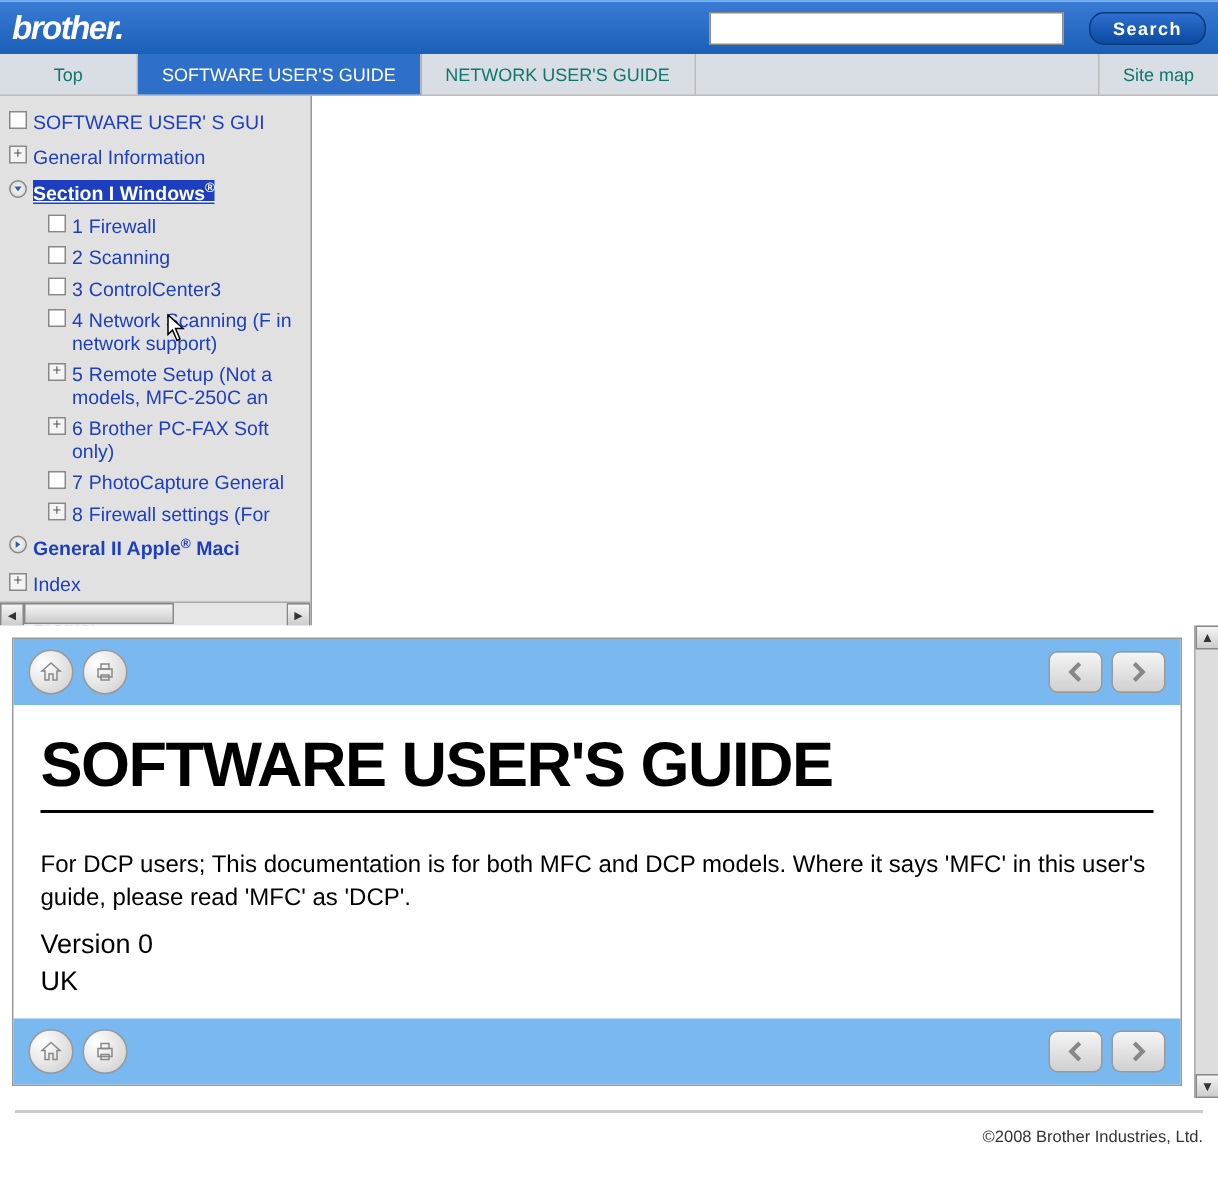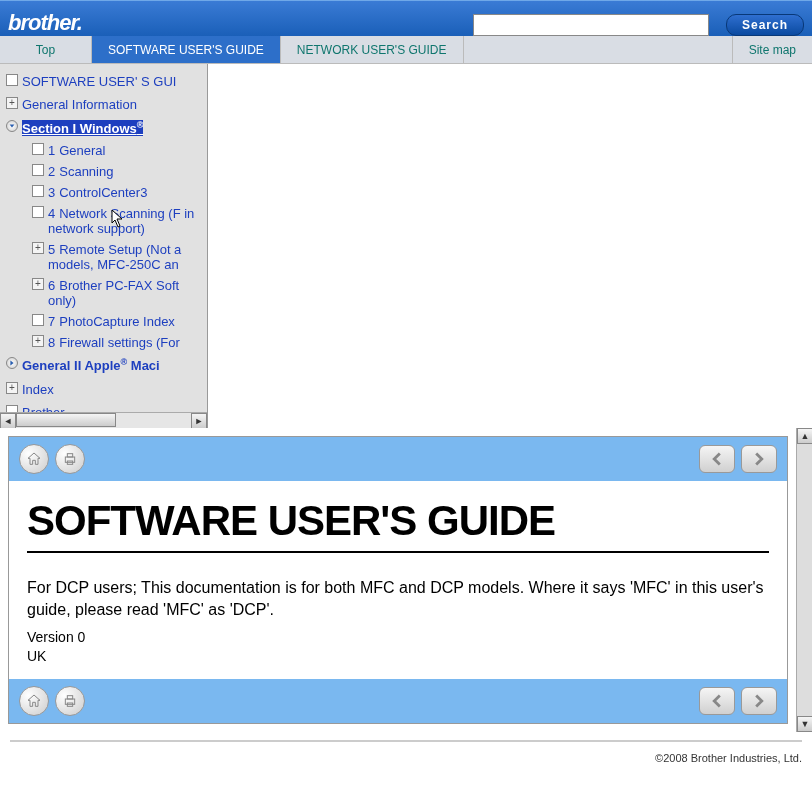--- a/index.html
+++ b/index.html
@@ -1,17 +1,17 @@
 <!DOCTYPE html>
 <html><head>
 <meta charset="utf-8">
 <style>
   * { box-sizing: border-box; margin: 0; padding: 0; }
   body { font-family: Arial, Helvetica, sans-serif; font-size: 12px; background: #fff; width: 812px; height: 788px; overflow: hidden; position: relative; }
-  .header { background: linear-gradient(#3a7bd5, #1a5fb8); height: 36px; display: flex; align-items: flex-end; padding: 0 8px; border-top: 1px solid #6fa8e8; }
+  .header { background: linear-gradient(#3a7bd5, #1a5fb8); height: 36px; display: flex; align-items: center; padding: 0 8px; border-top: 1px solid #6fa8e8; }
   .logo { color: #fff; font-size: 22px; font-weight: bold; font-style: italic; font-family: Arial Black, Arial; letter-spacing: -1px; }
   .search-area { margin-left: auto; display: flex; align-items: center; gap: 17px; }
   .search-input { width: 236px; height: 22px; border: 1px solid #888; padding: 2px 4px; font-size: 12px; }
   .search-btn { background: linear-gradient(#2f6fd0, #0a4aa0); color: #fff; border: 1px solid #083878; border-radius: 10px; height: 22px; width: 78px; font-size: 12px; font-weight: bold; letter-spacing: 1px; cursor: pointer; }
   .tabs { display: flex; height: 28px; background: #d9dde4; border-bottom: 1px solid #bbb; }
   .tab { padding: 0 16px; display: flex; align-items: center; font-size: 12px; color: #0f766e; border-right: 1px solid #bbb; cursor: pointer; white-space: nowrap; }
   .tab.top { width: 92px; justify-content: center; }
   .tab.active { background: #2d6fc9; color: #fff; }
   .tab.sitemap { margin-left: auto; border-left: 1px solid #bbb; border-right: none; }
   .body-area { display: flex; height: 668px; flex-direction: column; }
@@ -37,21 +37,21 @@
   .content-box { border: 1px solid #999; background: #fff; }
   .toolbar { background: #7ab8f0; height: 44px; display: flex; align-items: center; padding: 0 10px; gap: 6px; }
   .round-btn { width: 30px; height: 30px; border-radius: 50%; background: radial-gradient(circle at 30% 30%, #fff, #ccc); border: 1px solid #999; display: flex; align-items: center; justify-content: center; color: #666; cursor: pointer; }
   .round-btn svg { width: 16px; height: 16px; }
   .nav-btn { width: 36px; height: 28px; border-radius: 6px; background: linear-gradient(#f5f5f5,#d0d0d0); border: 1px solid #999; display: flex; align-items: center; justify-content: center; color: #666; cursor: pointer; }
   .nav-btn svg { width: 14px; height: 14px; }
   .tb-right { margin-left: auto; display: flex; gap: 6px; }
   .doc-body { padding: 18px 18px 12px 18px; }
   .doc-title { font-size: 42px; font-weight: 900; font-family: Arial Black, Arial; letter-spacing: -1px; line-height: 1.05; border-bottom: 2px solid #000; padding-bottom: 8px; margin-bottom: 24px; }
   .doc-p { font-size: 16px; line-height: 1.4; margin-bottom: 6px; }
-  .doc-meta { font-size: 14px; line-height: 1.4; }
+  .doc-meta { font-size: 18px; line-height: 1.4; }
   .vscroll { width: 16px; background: #ddd; border-left: 1px solid #aaa; position: relative; }
   .vscroll .arrow-btn { position: absolute; width: 16px; height: 16px; background: linear-gradient(#f5f5f5,#ccc); border: 1px solid #888; display: flex; align-items: center; justify-content: center; font-size: 9px; color: #333; }
   .vscroll .arrow-btn.top { top: 0; }
   .vscroll .arrow-btn.bot { bottom: 0; }
   .footer { border-top: 2px solid #ccc; margin: 8px 10px 0 10px; padding: 10px 0; text-align: right; font-size: 11px; color: #333; }
   .cursor { position: absolute; left: 108px; top: 145px; pointer-events: none; z-index: 10; }
   .cursor svg { width: 18px; height: 22px; }
   sup { font-size: 0.7em; }
 </style>
 </head>
@@ -92,21 +92,21 @@
           <svg viewBox="0 0 10 10">
               <path d="M2 3 L5 7 L8 3 Z" fill="#2a5fb0"></path>
             </svg>
         </span>
         <span class="label"><span>Section I Windows</span><sup>®</sup></span>
       </div>
 
       <div class="sub">
         <div class="tree-item">
           <span class="tree-icon none"></span>
-          <span><span class="num">1</span><span>General</span></span>
+          <span><span class="num">1</span><span>Firewall</span></span>
         </div>
         <div class="tree-item">
           <span class="tree-icon none"></span>
           <span><span class="num">2</span><span>Scanning</span></span>
         </div>
         <div class="tree-item">
           <span class="tree-icon none"></span>
           <span><span class="num">3</span><span>ControlCenter3</span></span>
         </div>
         <div class="tree-item">
@@ -116,21 +116,21 @@
         <div class="tree-item">
           <span class="tree-icon">+</span>
           <span class="wrap"><span class="num">5</span><span>Remote Setup (Not a models, MFC-250C an</span></span>
         </div>
         <div class="tree-item">
           <span class="tree-icon">+</span>
           <span class="wrap"><span class="num">6</span><span>Brother PC-FAX Soft only)</span></span>
         </div>
         <div class="tree-item">
           <span class="tree-icon none"></span>
-          <span><span class="num">7</span><span>PhotoCapture Index</span></span>
+          <span><span class="num">7</span><span>PhotoCapture General</span></span>
         </div>
         <div class="tree-item">
           <span class="tree-icon">+</span>
           <span><span class="num">8</span><span>Firewall settings (For</span></span>
         </div>
       </div>
 
       <div class="tree-item bold">
         <span class="tree-icon arrow">
           <svg viewBox="0 0 10 10">

